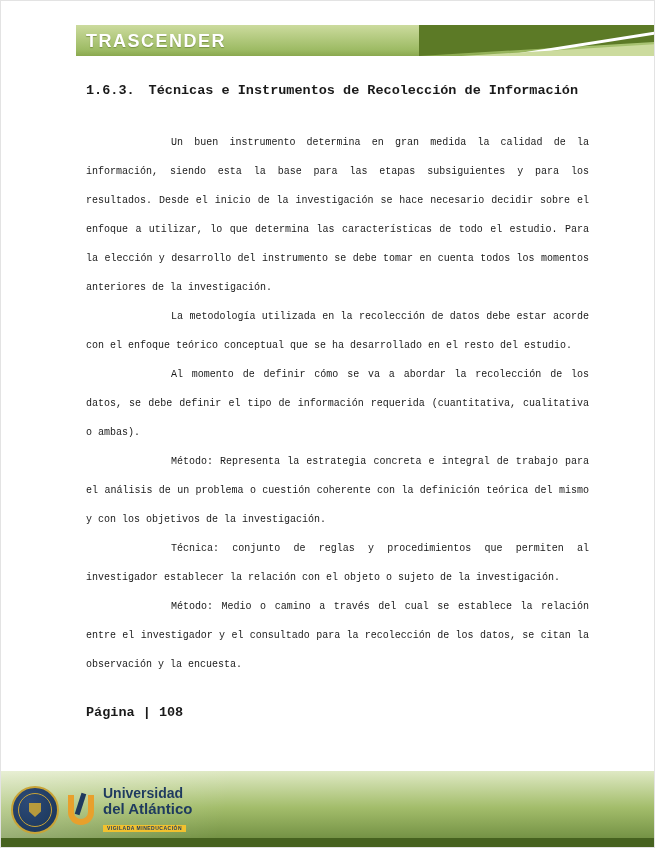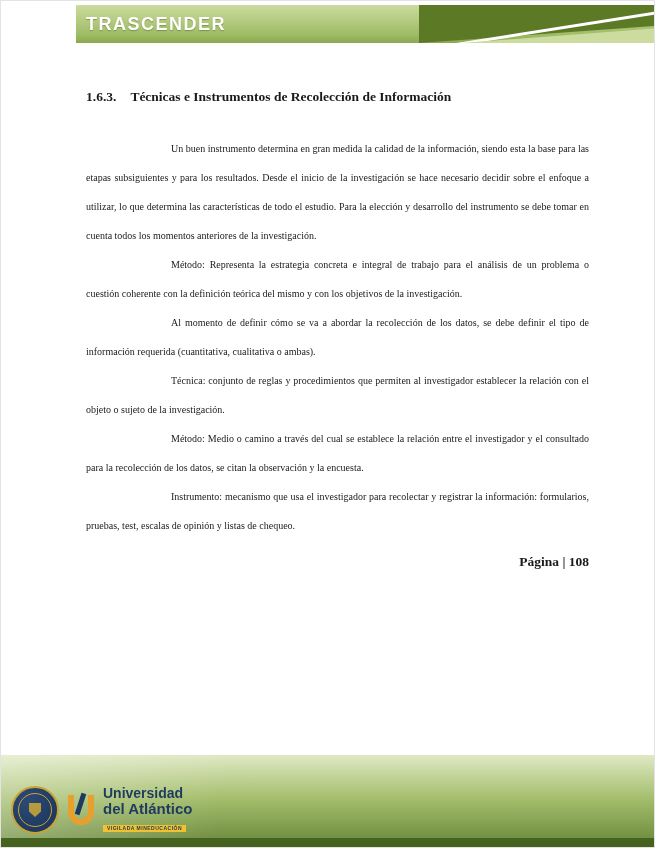--- a/index.html
+++ b/index.html
@@ -22,21 +22,21 @@
     font-family:"Liberation Serif", serif;
     color:var(--text);
     position:relative;
     overflow:hidden;
     box-sizing:border-box;
     border:1px solid #e3e3e3;
   }
 
   
   .header-band{
-    position:absolute;top:4px;left:75px;right:0;height:38px;
+    position:absolute;top:24px;left:75px;right:0;height:31px;
     background:linear-gradient(to bottom, var(--band-light) 0%, var(--band-mid) 80%, #8aa84e 100%);
     overflow:hidden;
   }
   .brand{
     position:absolute;left:10px;top:50%;transform:translateY(-50%);
     font-family:"Liberation Sans", sans-serif;
     font-weight:bold;font-size:18px;letter-spacing:1.5px;
     color:#ffffff;text-shadow:0 1px 1px rgba(90,110,40,.55);
   }
   .band-right{position:absolute;right:0;top:0;width:235px;height:100%;}
@@ -48,42 +48,42 @@
     position:absolute;inset:0;background:var(--band-light);
     clip-path:polygon(18% 100%, 100% 62%, 100% 100%);
   }
   .band-right .white-slash{
     position:absolute;width:280px;height:3px;background:#ffffff;
     top:26px;right:-18px;transform:rotate(-9deg);
   }
 
   
   .content{
-    position:absolute;left:85px;right:65px;top:86px;
+    position:absolute;left:85px;right:65px;top:80px;font-family:Liberation Mono, monospace;
   }
   h1.doc-heading{
     margin:0 0 27px 0;
     font-size:13.5px;line-height:20px;font-weight:bold;
   }
   h1.doc-heading .num{margin-right:14px;}
   p.body-par{
     margin:0;
     font-size:10px;line-height:29px;
     text-align:justify;
     text-indent:85px;
   }
   .page-number{
-    margin-top:14px;
-    text-align:right;
+    margin-top:26px;
+    text-align:left;
     font-size:13.5px;font-weight:bold;
   }
 
   
   .footer-band{
-    position:absolute;left:0;right:0;bottom:0;height:92px;
+    position:absolute;left:0;right:0;bottom:0;height:76px;
     background:linear-gradient(to bottom, var(--footer-top) 0%, var(--footer-mid) 48%, var(--footer-dark) 100%);
   }
   .footer-sheen{
     position:absolute;inset:0;
     background:linear-gradient(105deg, rgba(255,255,255,.28) 0%, rgba(255,255,255,0) 35%);
     pointer-events:none;
   }
   .footer-stripe{
     position:absolute;left:0;right:0;bottom:0;height:9px;
     background:var(--footer-stripe);
@@ -145,25 +145,25 @@
     <div class="light-tri"></div>
   </div>
 </header>
 
 <main class="content">
   <h1 class="doc-heading">
     <span class="num">1.6.3.</span><span>Técnicas e Instrumentos de Recolección de Información</span>
   </h1>
 
   <p class="body-par">Un buen instrumento determina en gran medida la calidad de la información, siendo esta la base para las etapas subsiguientes y para los resultados. Desde el inicio de la investigación se hace necesario decidir sobre el enfoque a utilizar, lo que determina las características de todo el estudio. Para la elección y desarrollo del instrumento se debe tomar en cuenta todos los momentos anteriores de la investigación.</p>
+  <p class="body-par">La metodología utilizada en la recolección de datos debe estar acorde con el enfoque teórico conceptual que se ha desarrollado en el resto del estudio.</p>
+  <p class="body-par">Al momento de definir cómo se va a abordar la recolección de los datos, se debe definir el tipo de información requerida (cuantitativa, cualitativa o ambas).</p>
   <p class="body-par">Método: Representa la estrategia concreta e integral de trabajo para el análisis de un problema o cuestión coherente con la definición teórica del mismo y con los objetivos de la investigación.</p>
-  <p class="body-par">Al momento de definir cómo se va a abordar la recolección de los datos, se debe definir el tipo de información requerida (cuantitativa, cualitativa o ambas).</p>
   <p class="body-par">Técnica: conjunto de reglas y procedimientos que permiten al investigador establecer la relación con el objeto o sujeto de la investigación.</p>
   <p class="body-par">Método: Medio o camino a través del cual se establece la relación entre el investigador y el consultado para la recolección de los datos, se citan la observación y la encuesta.</p>
-  <p class="body-par">Instrumento: mecanismo que usa el investigador para recolectar y registrar la información: formularios, pruebas, test, escalas de opinión y listas de chequeo.</p>
 
   <div class="page-number">Página | 108</div>
 </main>
 
 <footer class="footer-band">
   <div class="footer-sheen"></div>
   <div class="footer-logo">
     <div class="seal"></div>
     <div class="monogram">
       <div class="a-stroke"></div>

